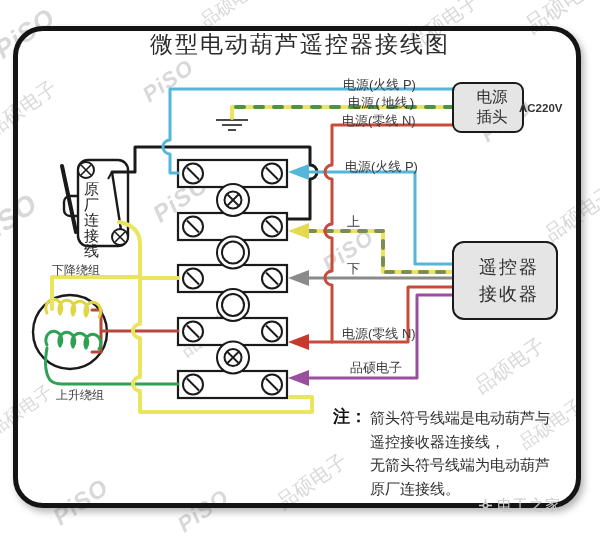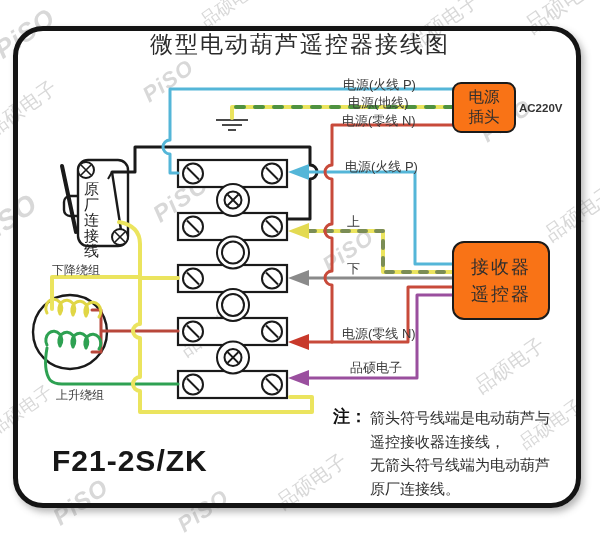--- a/index.html
+++ b/index.html
@@ -8,21 +8,21 @@
   .frame{position:absolute;left:13px;top:26px;width:558px;height:472px;
          border:5px solid #141414;border-radius:30px;background:transparent;
          box-shadow:3px 4px 7px rgba(90,90,90,.45);}
   .wm{position:absolute;transform:rotate(-35deg);color:#b9b9b9;opacity:.55;white-space:nowrap;
       pointer-events:none;}
   .wm-latin{font-weight:700;font-style:italic;letter-spacing:1px;}
   .title{position:absolute;left:0;right:0;top:29px;text-align:center;font-size:23px;
          font-weight:400;letter-spacing:2px;color:#2b2b2b;}
   .wirelbl{position:absolute;font-size:13px;color:#3a3a3a;white-space:nowrap;}
   .dirlbl{position:absolute;font-size:13px;color:#3a3a3a;}
-  .box{position:absolute;border:2px solid #1a1a1a;background:#f97316;text-align:center;}
+  .box{position:absolute;border:2px solid #1a1a1a;background:#e5e5e5;text-align:center;padding-left:8px;}
   .plug{left:452px;top:82px;width:60px;height:44px;border-radius:9px;
         font-size:15.5px;line-height:20px;padding-top:3px;font-weight:500;}
   .recv{left:452px;top:241px;width:94px;height:64px;border-radius:12px;
         font-size:18px;line-height:27px;padding-top:11px;font-weight:500;letter-spacing:2px;}
   .ac{position:absolute;left:519px;top:102px;font-size:11.5px;color:#333;font-weight:700;}
   .vtext{position:absolute;left:84px;top:181px;width:16px;font-size:15px;line-height:15.5px;
          word-break:break-all;color:#222;letter-spacing:0;}
   .windlbl{position:absolute;font-size:12px;color:#3a3a3a;}
   .model{position:absolute;left:52px;top:444px;font-size:30px;font-weight:700;color:#171717;
          letter-spacing:1px;}
@@ -168,42 +168,53 @@
     </g>
   </svg>
 
   <div class="box plug">
     <div>电源</div>
     <div>插头</div>
   </div>
   <div class="ac">AC220V</div>
 
   <div class="box recv">
+    <div>遥控器</div>
     <div>接收器</div>
-    <div>遥控器</div>
   </div>
 
   <div class="vtext">原厂连接线</div>
 
   <div class="wirelbl" style="left:343px;top:76px;">电源(火线 P)</div>
-  <div class="wirelbl" style="left:348px;top:94px;">电源(地线)</div>
+  <div class="wirelbl" style="left:348px;top:94px;font-family:Liberation Mono, monospace;">电源(地线)</div>
   <div class="wirelbl" style="left:342px;top:112px;">电源(零线 N)</div>
   <div class="wirelbl" style="left:345px;top:158px;">电源(火线 P)</div>
   <div class="dirlbl" style="left:347px;top:213px;">上</div>
   <div class="dirlbl" style="left:347px;top:260px;">下</div>
   <div class="wirelbl" style="left:342px;top:325px;">电源(零线 N)</div>
   <div class="wirelbl" style="left:350px;top:359px;">品硕电子</div>
 
   <div class="windlbl" style="left:52px;top:262px;">下降绕组</div>
   <div class="windlbl" style="left:56px;top:387px;text-align:right;">上升绕组</div>
 
-  <div class="model">F21-2S/ZK</div>
 
   <div class="note">
     <span class="note-prefix">注：</span>
     <div>箭头符号线端是电动葫芦与</div>
     <div>遥控接收器连接线，</div>
     <div>无箭头符号线端为电动葫芦</div>
     <div>原厂连接线。</div>
   </div>
 
+  <div class="footer">
+    <svg width="15" height="15" viewBox="0 0 15 15">
+      <g stroke="#c9c9c9" stroke-width="1.6" fill="none">
+        <line x1="7.5" y1="1" x2="7.5" y2="5"></line>
+          <line x1="7.5" y1="10" x2="7.5" y2="14"></line>
+        <line x1="1" y1="7.5" x2="5" y2="7.5"></line>
+          <line x1="10" y1="7.5" x2="14" y2="7.5"></line>
+        <circle cx="7.5" cy="7.5" r="2.2"></circle>
+      </g>
+    </svg>
+    <span>电工之家</span>
+  </div>
 
 </div>
 
 </body></html>

